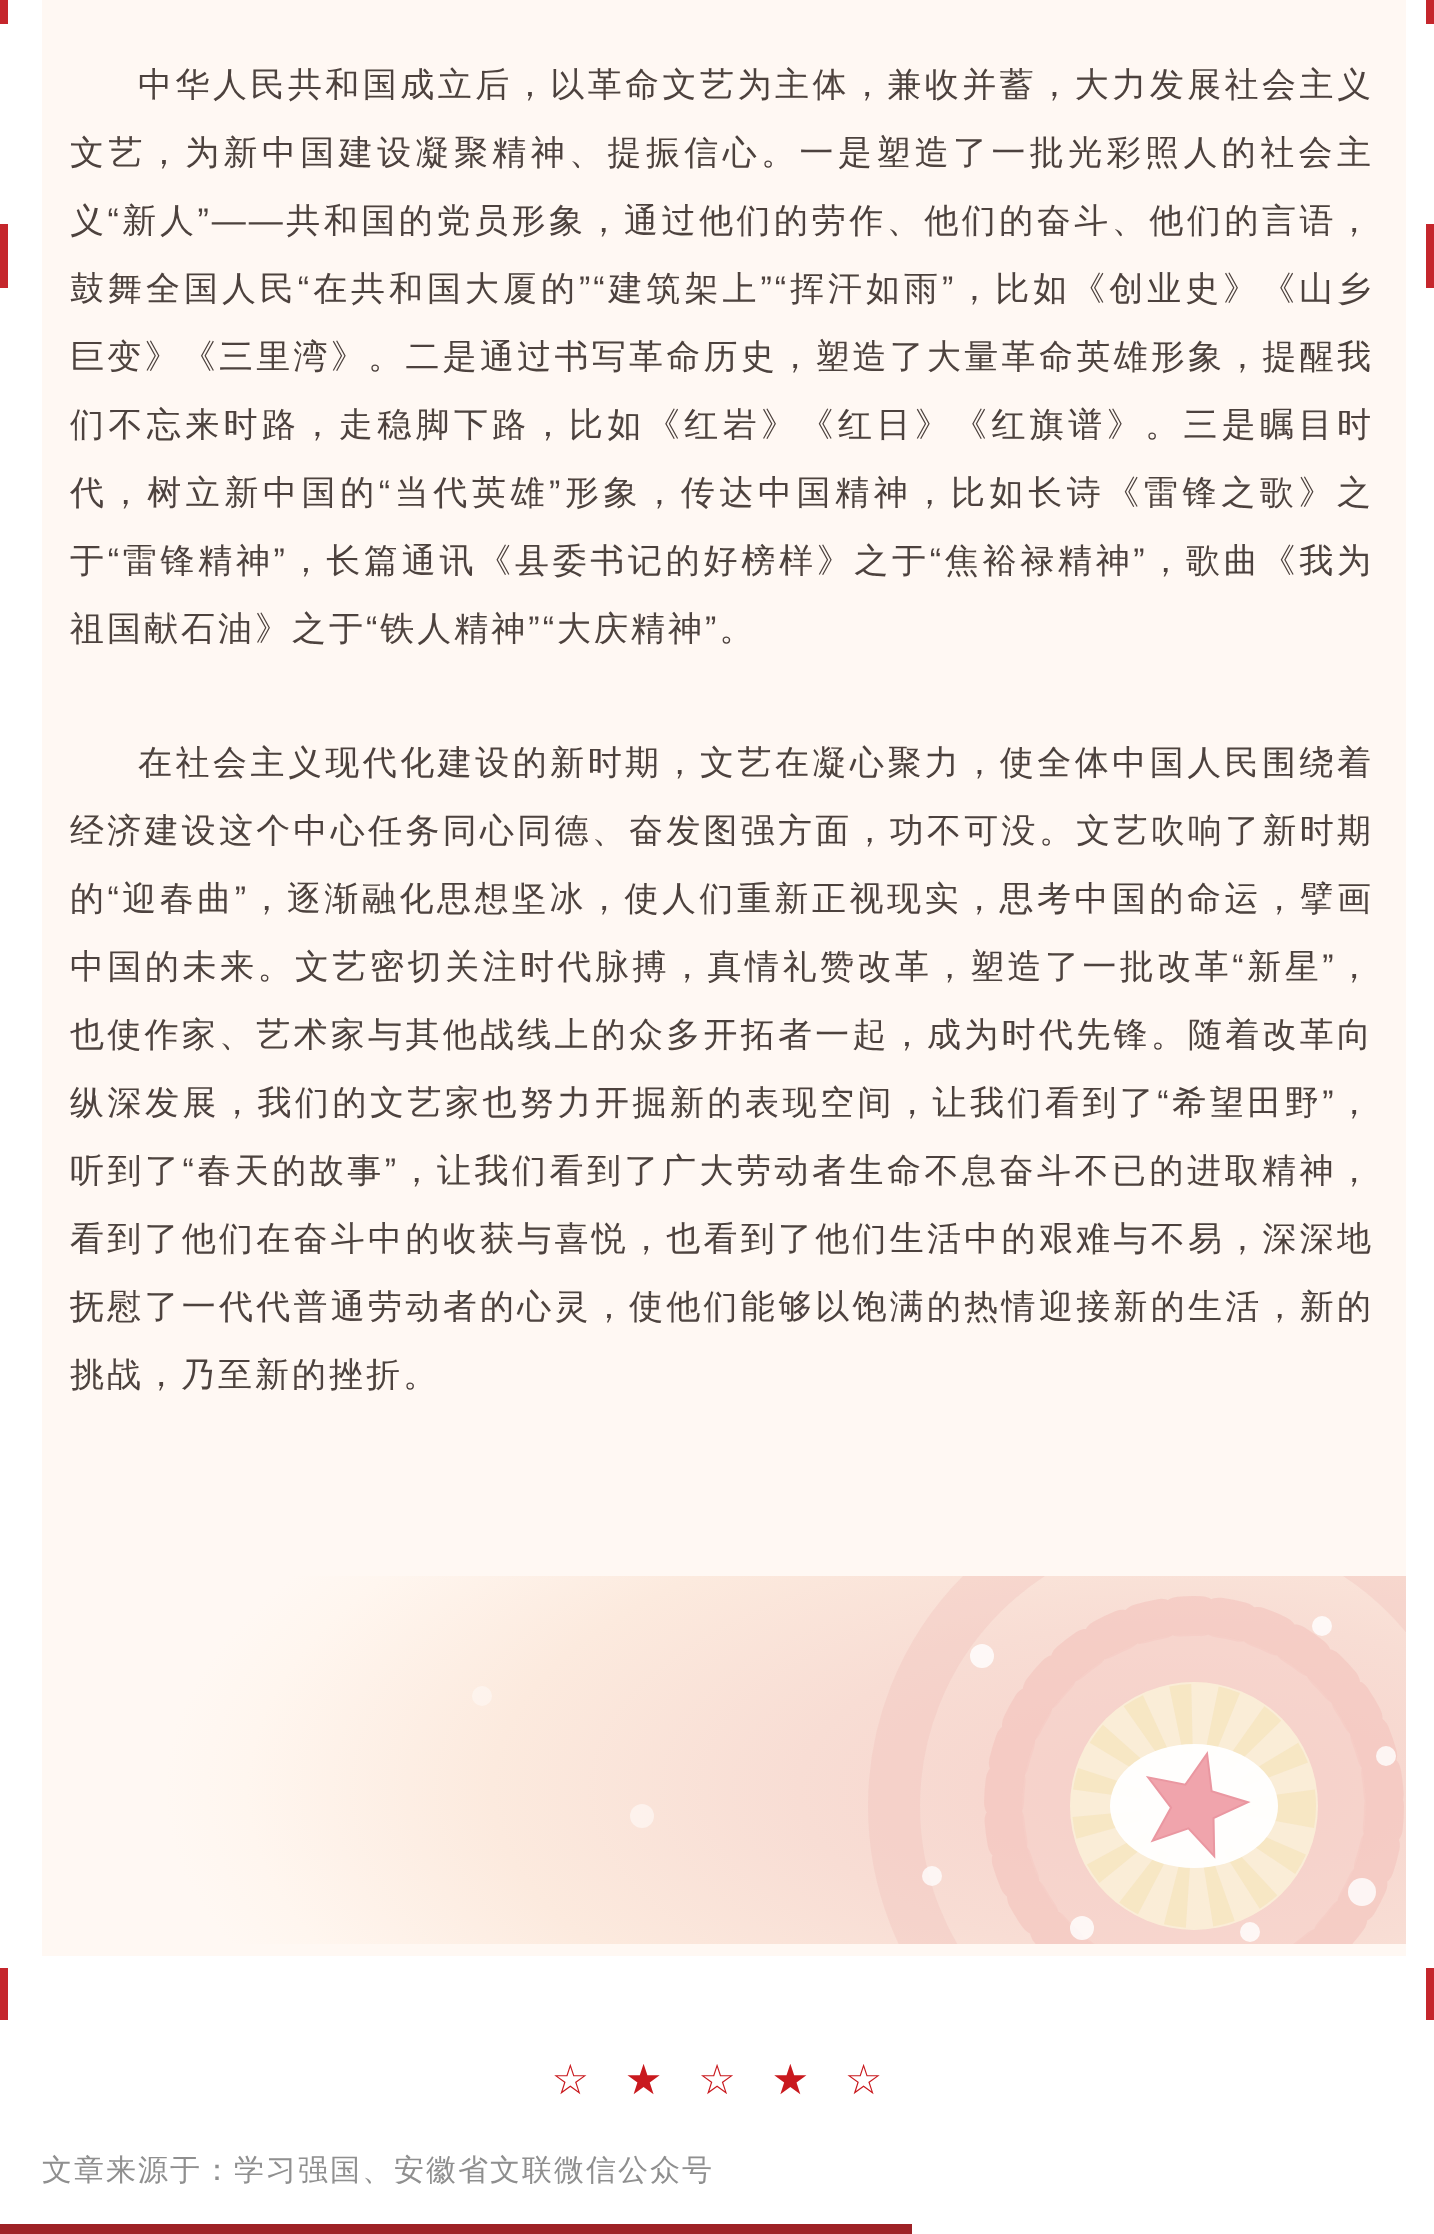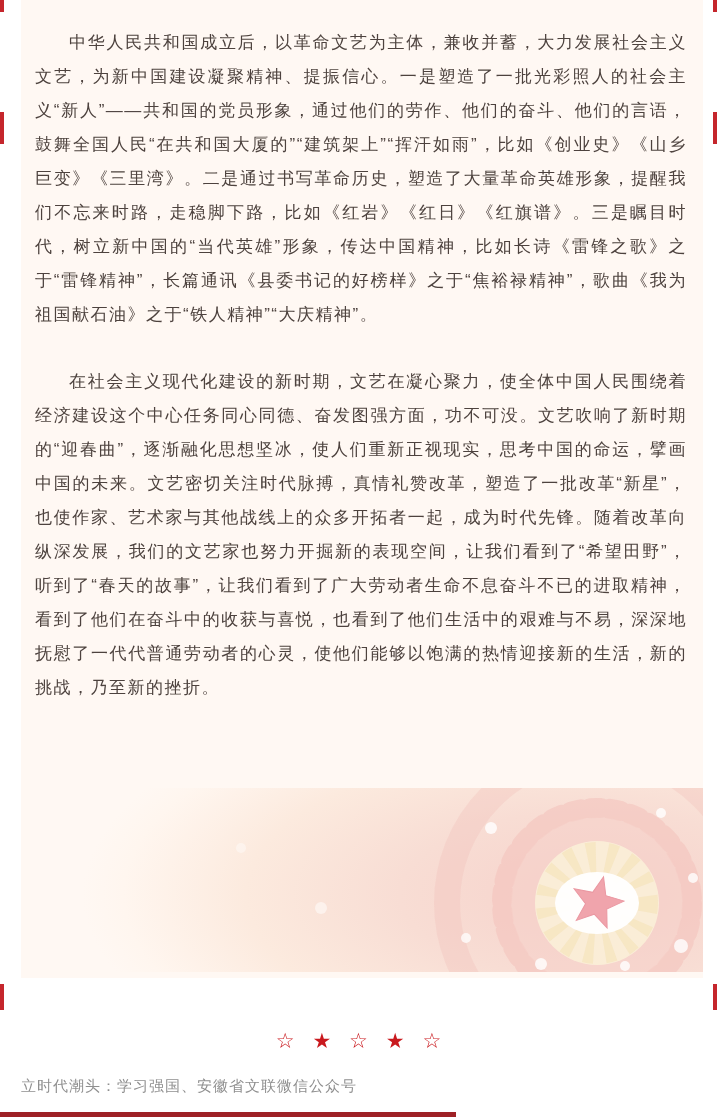--- a/index.html
+++ b/index.html
@@ -85,21 +85,21 @@
   </div>
 
   <div class="stars">
     <span class="star">☆</span>
     <span class="star">★</span>
     <span class="star">☆</span>
     <span class="star">★</span>
     <span class="star">☆</span>
   </div>
 
-  <div class="source">立时代潮头：学习强国、安徽省文联微信公众号</div>
+  <div class="source">文章来源于：学习强国、安徽省文联微信公众号</div>
 
   <div class="edge-dash l d1"></div>
   <div class="edge-dash l d2"></div>
   <div class="edge-dash l d3"></div>
   <div class="edge-dash r d1"></div>
   <div class="edge-dash r d2"></div>
   <div class="edge-dash r d3"></div>
   <div class="bottom-line"></div>
 
 </div>

